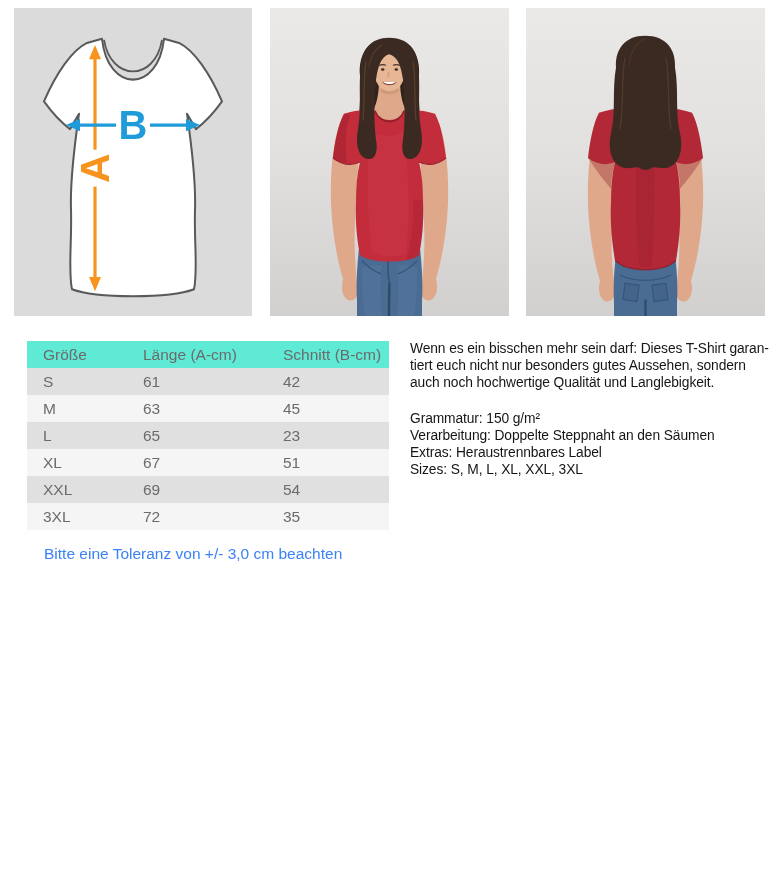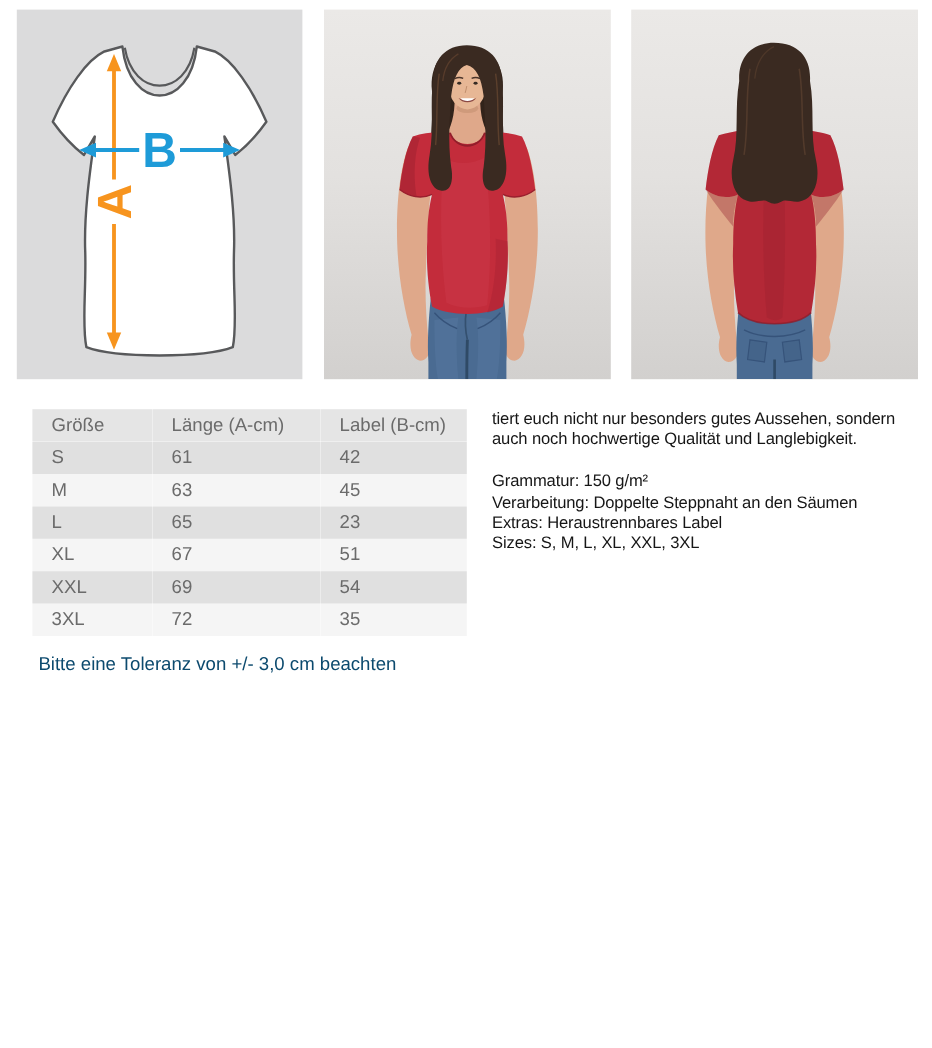--- a/index.html
+++ b/index.html
@@ -10,25 +10,25 @@
   .panel svg{display:block;width:100%;height:100%;}
   #panel-diagram{left:14px;width:238px;background:#dbdbdc;}
   #panel-front{left:270px;width:239px;background:linear-gradient(180deg,#ebe9e7 0%,#e3e1df 45%,#d2d0ce 100%);}
   #panel-back{left:526px;width:239px;background:linear-gradient(180deg,#ebe9e7 0%,#e3e1df 45%,#d2d0ce 100%);}
 
   .size-table{position:absolute;left:27px;top:341px;width:362px;border-collapse:collapse;
               font-size:15.5px;color:#6b6b6b;table-layout:fixed;}
   .size-table th,.size-table td{font-weight:400;text-align:left;padding:0 0 0 16px;height:27px;
               white-space:nowrap;overflow:hidden;}
   .size-table col.c1{width:100px;} .size-table col.c2{width:140px;} .size-table col.c3{width:122px;}
-  .size-table thead tr{background:#e5e5e5;padding-left:36px;}
+  .size-table thead tr{background:#5eead4;padding-left:36px;}
   .size-table tbody tr.dark{background:#e0e0e0;}
   .size-table tbody tr.light{background:#f5f5f5;}
 
-  .tolerance{position:absolute;left:32px;top:545px;font-size:15.5px;color:#0c4a6e;white-space:nowrap;}
+  .tolerance{position:absolute;left:44px;top:545px;font-size:15.5px;color:#3b82f6;white-space:nowrap;}
 
   .description{position:absolute;left:410px;top:340px;width:364px;font-size:13.8px;
                line-height:17.2px;color:#161616;letter-spacing:-0.1px;}
   .description .line{white-space:nowrap;}
   .description .intro{margin:0 0 18px 0;}
 </style>
 </head>
 <body>
 
 <div class="page">
@@ -170,21 +170,21 @@
   <table class="size-table">
     <colgroup>
         <col class="c1">
         <col class="c2">
         <col class="c3">
       </colgroup>
     <thead>
       <tr>
         <th>Größe</th>
         <th>Länge (A-cm)</th>
-        <th>Label (B-cm)</th>
+        <th>Schnitt (B-cm)</th>
       </tr>
     </thead>
     <tbody>
       <tr class="dark">
         <td>S</td>
         <td>61</td>
         <td>42</td>
       </tr>
       <tr class="light">
         <td>M</td>
@@ -211,20 +211,21 @@
         <td>72</td>
         <td>35</td>
       </tr>
     </tbody>
   </table>
 
   <div class="tolerance">Bitte eine Toleranz von +/- 3,0 cm beachten</div>
 
   <div class="description">
     <div class="intro">
+      <div class="line">Wenn es ein bisschen mehr sein darf: Dieses T-Shirt garan-</div>
       <div class="line">tiert euch nicht nur besonders gutes Aussehen, sondern</div>
       <div class="line">auch noch hochwertige Qualität und Langlebigkeit.</div>
     </div>
     <div class="specs">
       <div class="line">Grammatur: 150 g/m²</div>
       <div class="line">Verarbeitung: Doppelte Steppnaht an den Säumen</div>
       <div class="line">Extras: Heraustrennbares Label</div>
       <div class="line">Sizes: S, M, L, XL, XXL, 3XL</div>
     </div>
   </div>

